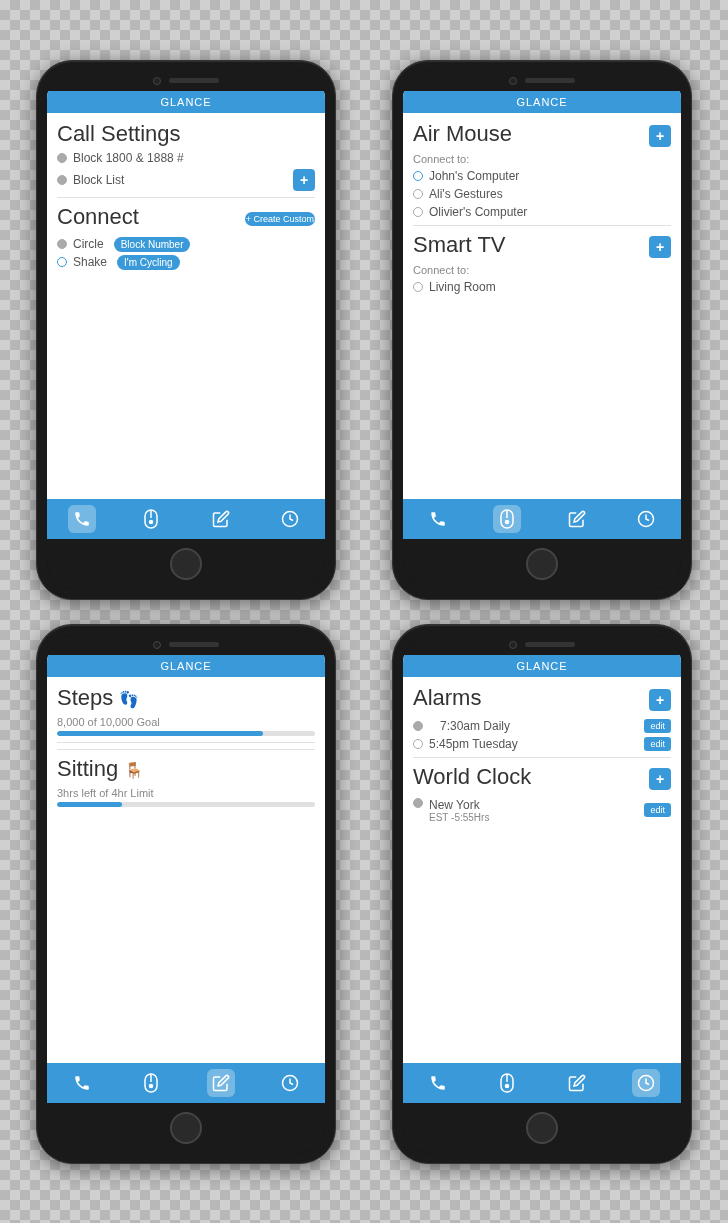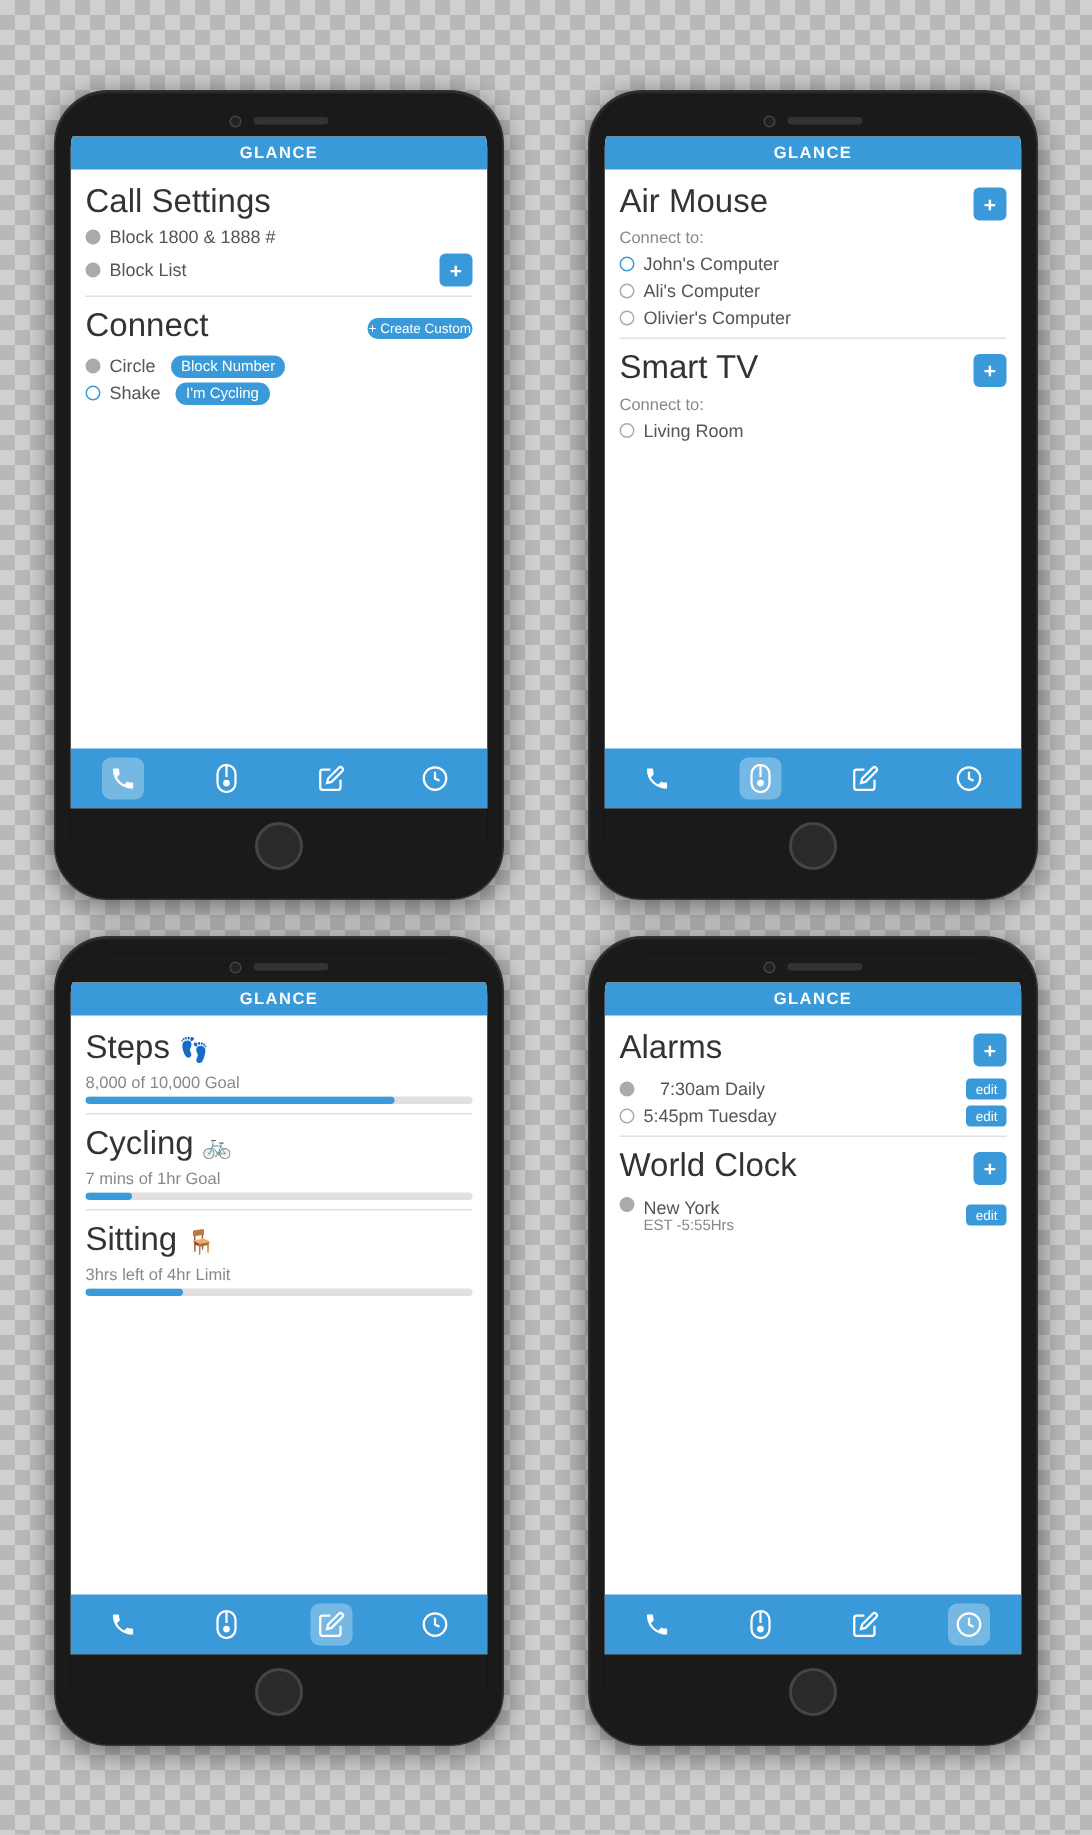--- a/index.html
+++ b/index.html
@@ -107,21 +107,21 @@
       background: #2a2a2a;
       border: 2px solid #444;
     }
 
     
     .glance-header {
       background: #3a9ad9;
       color: white;
       text-align: center;
       font-size: 11px;
-      font-weight: bold;
+      font-weight: normal;
       padding: 5px;
       letter-spacing: 1px;
       font-family: Arial, sans-serif;
       flex-shrink: 0;
     }
 
     .screen-content {
       flex: 1;
       padding: 8px 10px;
       overflow: hidden;
@@ -373,21 +373,21 @@
               <span class="section-title">Air Mouse</span>
               <div class="plus-btn">+</div>
             </div>
             <div class="section-subtitle">Connect to:</div>
             <div class="radio-item">
               <div class="radio-circle blue"></div>
               <span>John's Computer</span>
             </div>
             <div class="radio-item">
               <div class="radio-circle" style="border-color:#aaa;"></div>
-              <span>Ali's Computer</span>
+              <span>Ali's Gestures</span>
             </div>
             <div class="radio-item">
               <div class="radio-circle" style="border-color:#aaa;"></div>
               <span>Olivier's Computer</span>
             </div>
             <div class="divider"></div>
             <div class="section-header">
               <span class="section-title">Smart TV</span>
               <div class="plus-btn">+</div>
             </div>
@@ -447,30 +447,20 @@
                 <span class="section-title">Steps</span>
                 <span style="font-size:16px; color:#aaa;">👣</span>
               </div>
               <div class="fitness-subtitle">8,000 of 10,000 Goal</div>
               <div class="progress-bar-bg">
                 <div class="progress-bar-fill" style="width:80%"></div>
               </div>
             </div>
             <div class="divider"></div>
 
-            <div class="fitness-section">
-              <div class="fitness-title-row">
-                <span class="section-title">Cycling</span>
-                <span style="font-size:16px; color:#aaa;">🚲</span>
-              </div>
-              <div class="fitness-subtitle">7 mins of 1hr Goal</div>
-              <div class="progress-bar-bg">
-                <div class="progress-bar-fill" style="width:12%"></div>
-              </div>
-            </div>
             <div class="divider"></div>
 
             <div class="fitness-section">
               <div class="fitness-title-row">
                 <span class="section-title">Sitting</span>
                 <span style="font-size:16px; color:#aaa;">🪑</span>
               </div>
               <div class="fitness-subtitle">3hrs left of 4hr Limit</div>
               <div class="progress-bar-bg">
                 <div class="progress-bar-fill" style="width:25%"></div>

